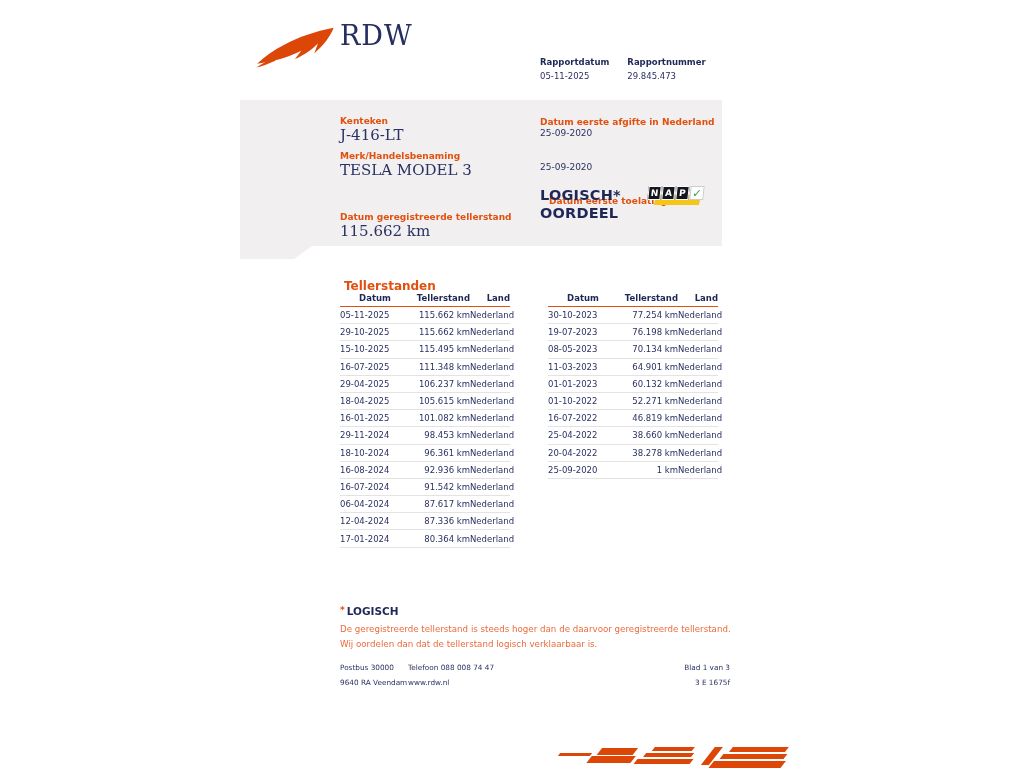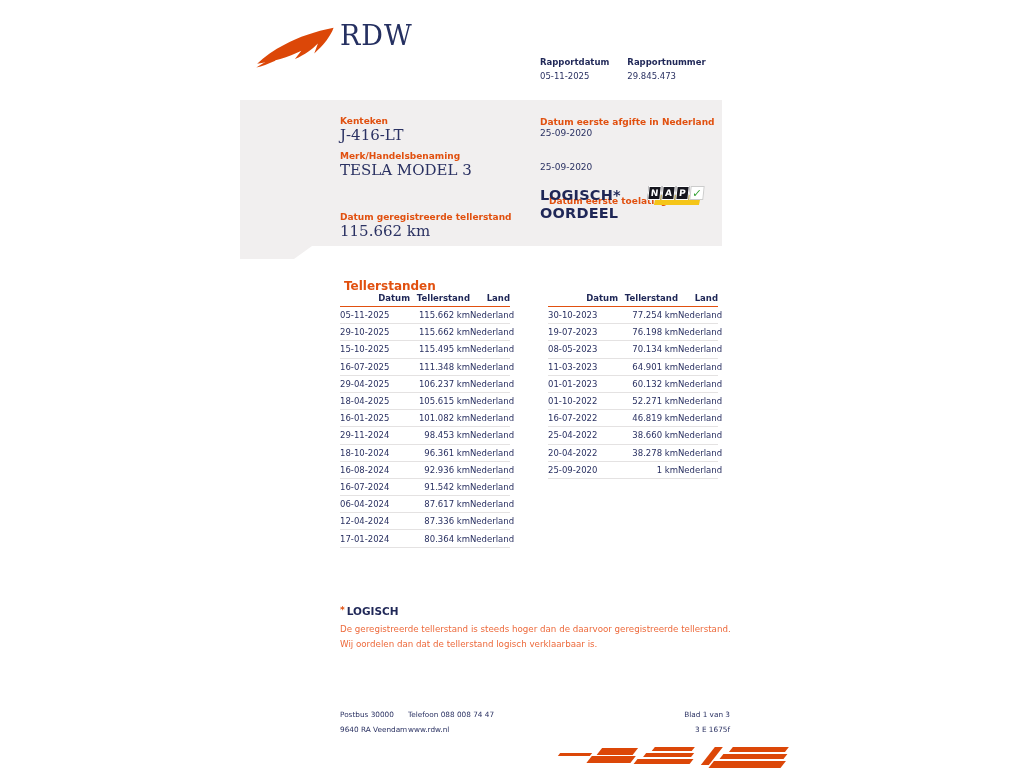--- a/index.html
+++ b/index.html
@@ -49,32 +49,32 @@
   }
   
   .tbl-title { position:absolute; left:328px; top:279px; font-size:12px; font-weight:bold; color:#e1500f;margin-left:16px; }
   .tbl { position:absolute; top:291px; border-collapse:collapse; width:170px; table-layout:fixed; }
   .tbl-left  { left:340px; }
   .tbl-right { left:548px; }
   .tbl th {
     font-size:8.5px; font-weight:bold; color:#1f2757; padding:2px 0 3px 0;
     border-bottom:1.5px solid #e1500f; text-align:right;
   }
-  .tbl th.h-datum { text-align:right; }
+  .tbl th.h-datum { text-align:center; }
   .tbl td { font-size:8.5px; color:#2a3162; padding:3.1px 0; border-bottom:1px solid #e4e2e2; }
   .c-datum { width:70px; text-align:left; }
   .c-km    { width:60px; text-align:right; }
   .c-land  { width:40px; text-align:right; }
   
   .footnote { position:absolute; left:340px; top:605px; width:396px; }
   .footnote-title { font-size:10.5px; font-weight:bold; color:#1f2757; }
   .footnote-title .ast { color:#e1500f; font-size:9px; vertical-align:2px; margin-right:2px; }
   .footnote-text { margin-top:5px; font-size:8.7px; line-height:14.5px; color:#ed6a3c; }
   
-  .footer-col { position:absolute; top:661px; font-size:7.3px; color:#2a3162; line-height:14.5px;margin-top:47px; }
+  .footer-col { position:absolute; top:661px; font-size:7.3px; color:#2a3162; line-height:14.5px; }
   .footer-address { left:340px; }
   .footer-contact { left:408px; }
   .footer-page { right:294px; text-align:right; }
   
   .bottom-art { position:absolute; left:550px; top:743px; width:252px; height:25px; }
 </style>
 </head>
 <body>
 
 <div class="page">

